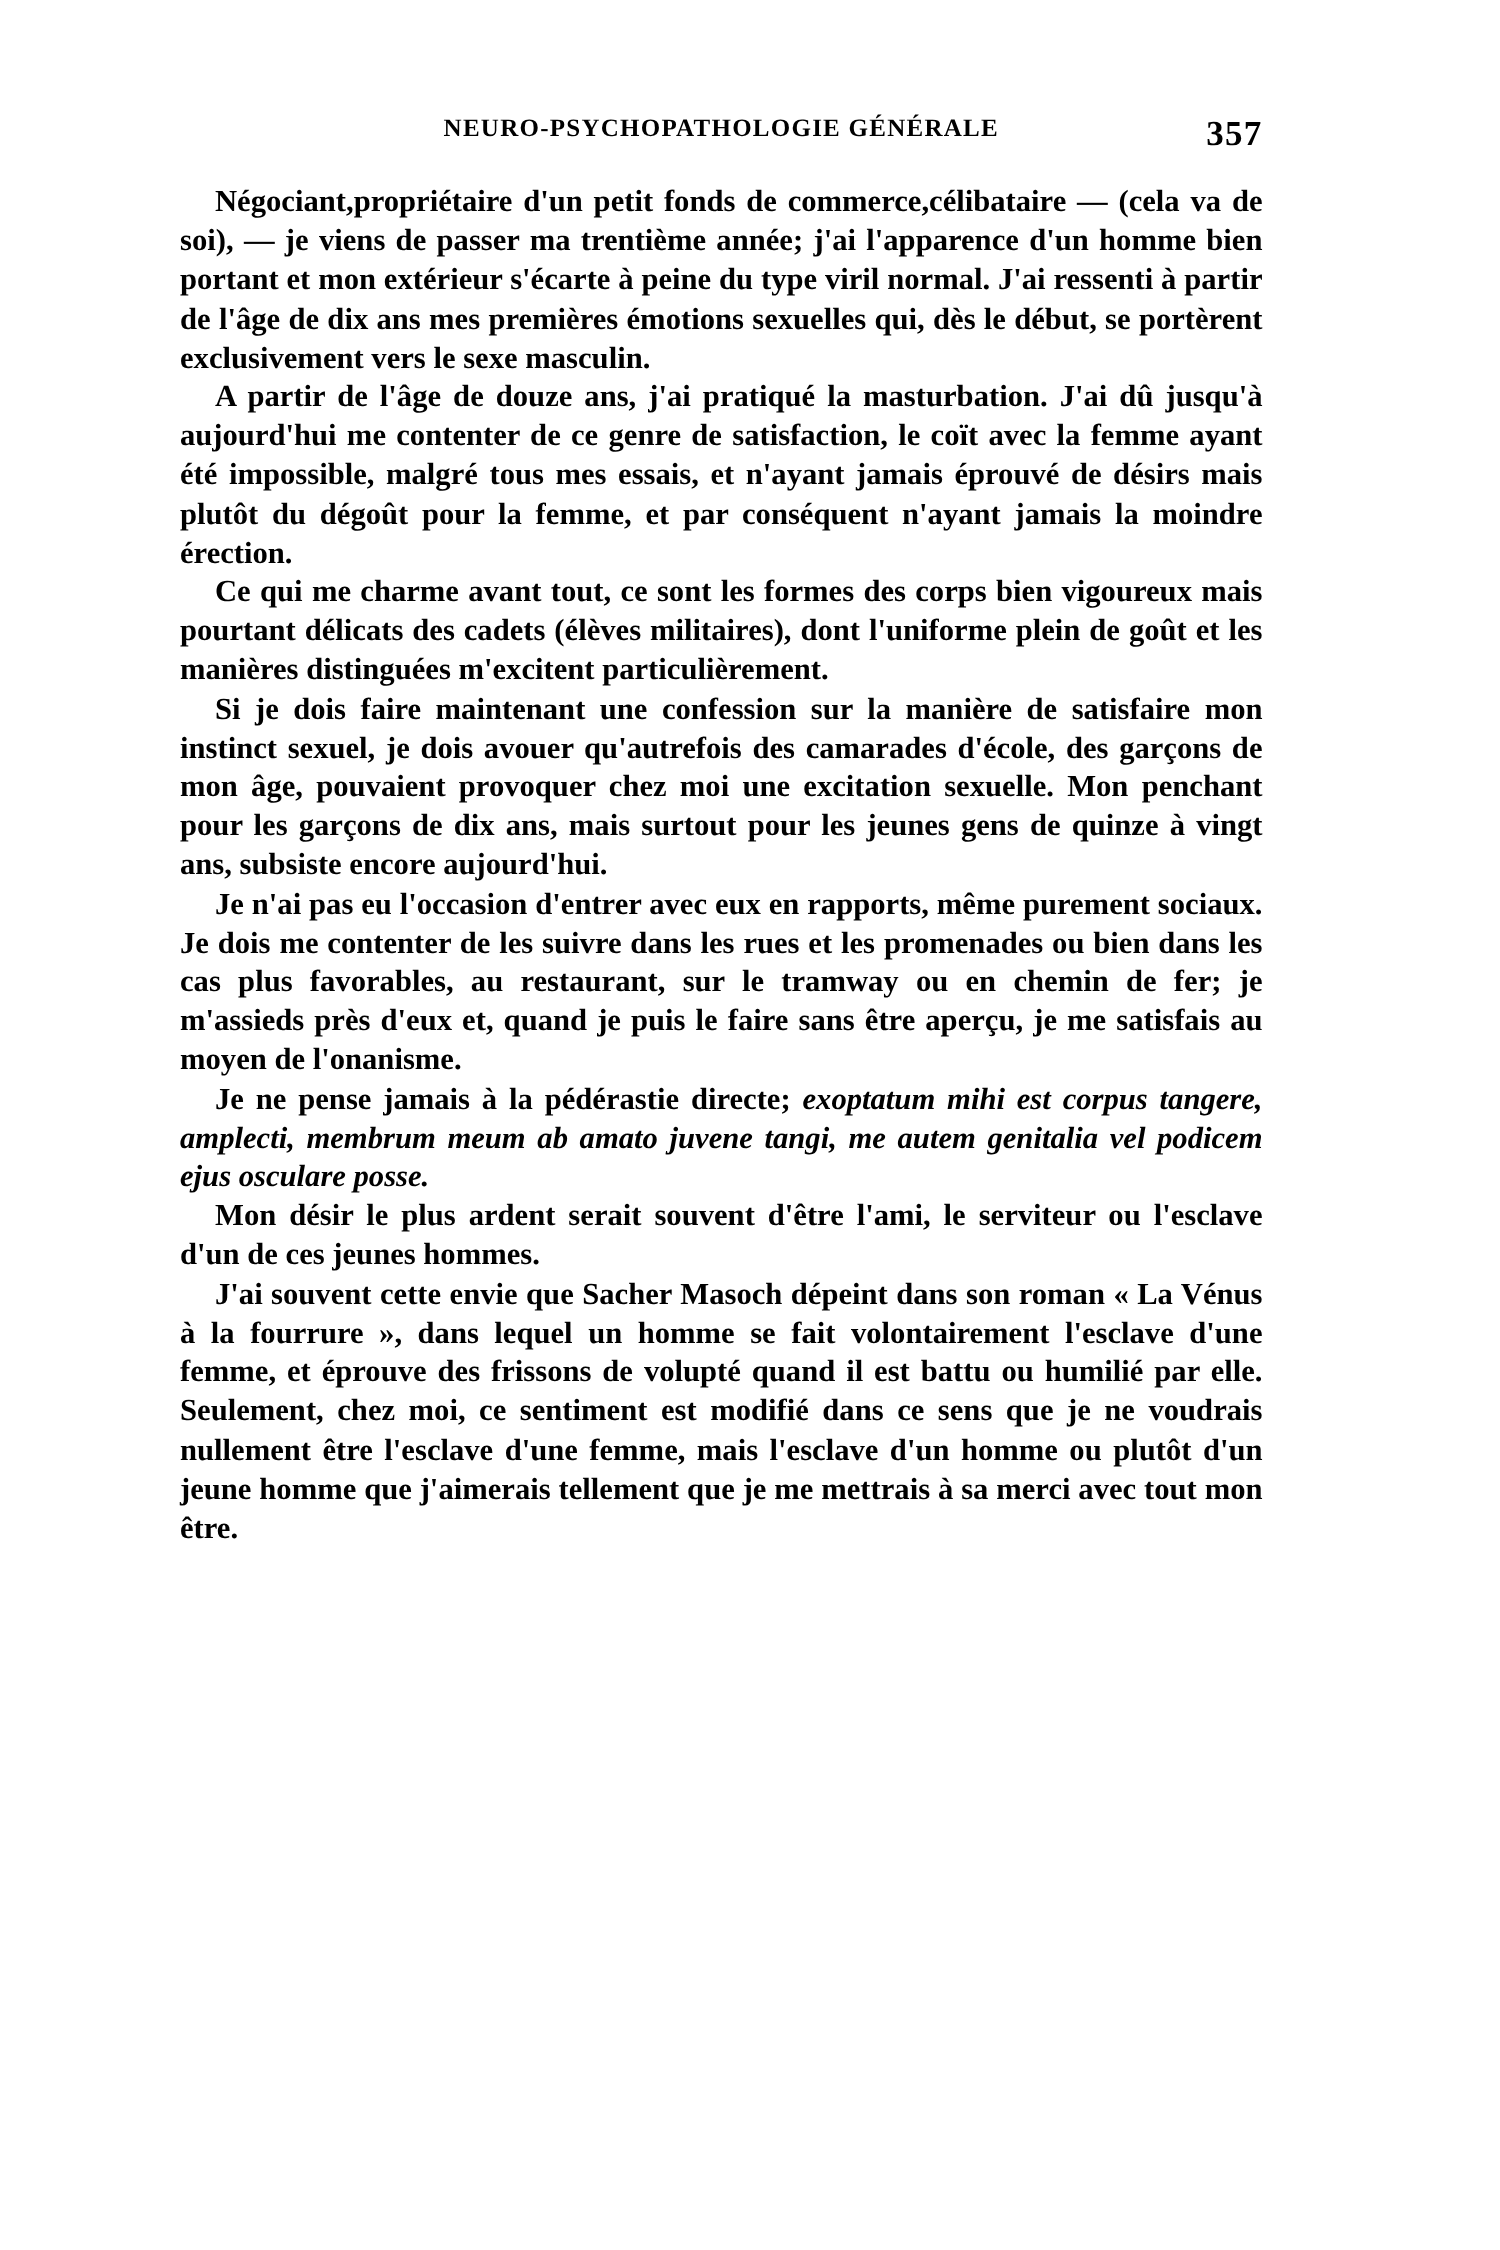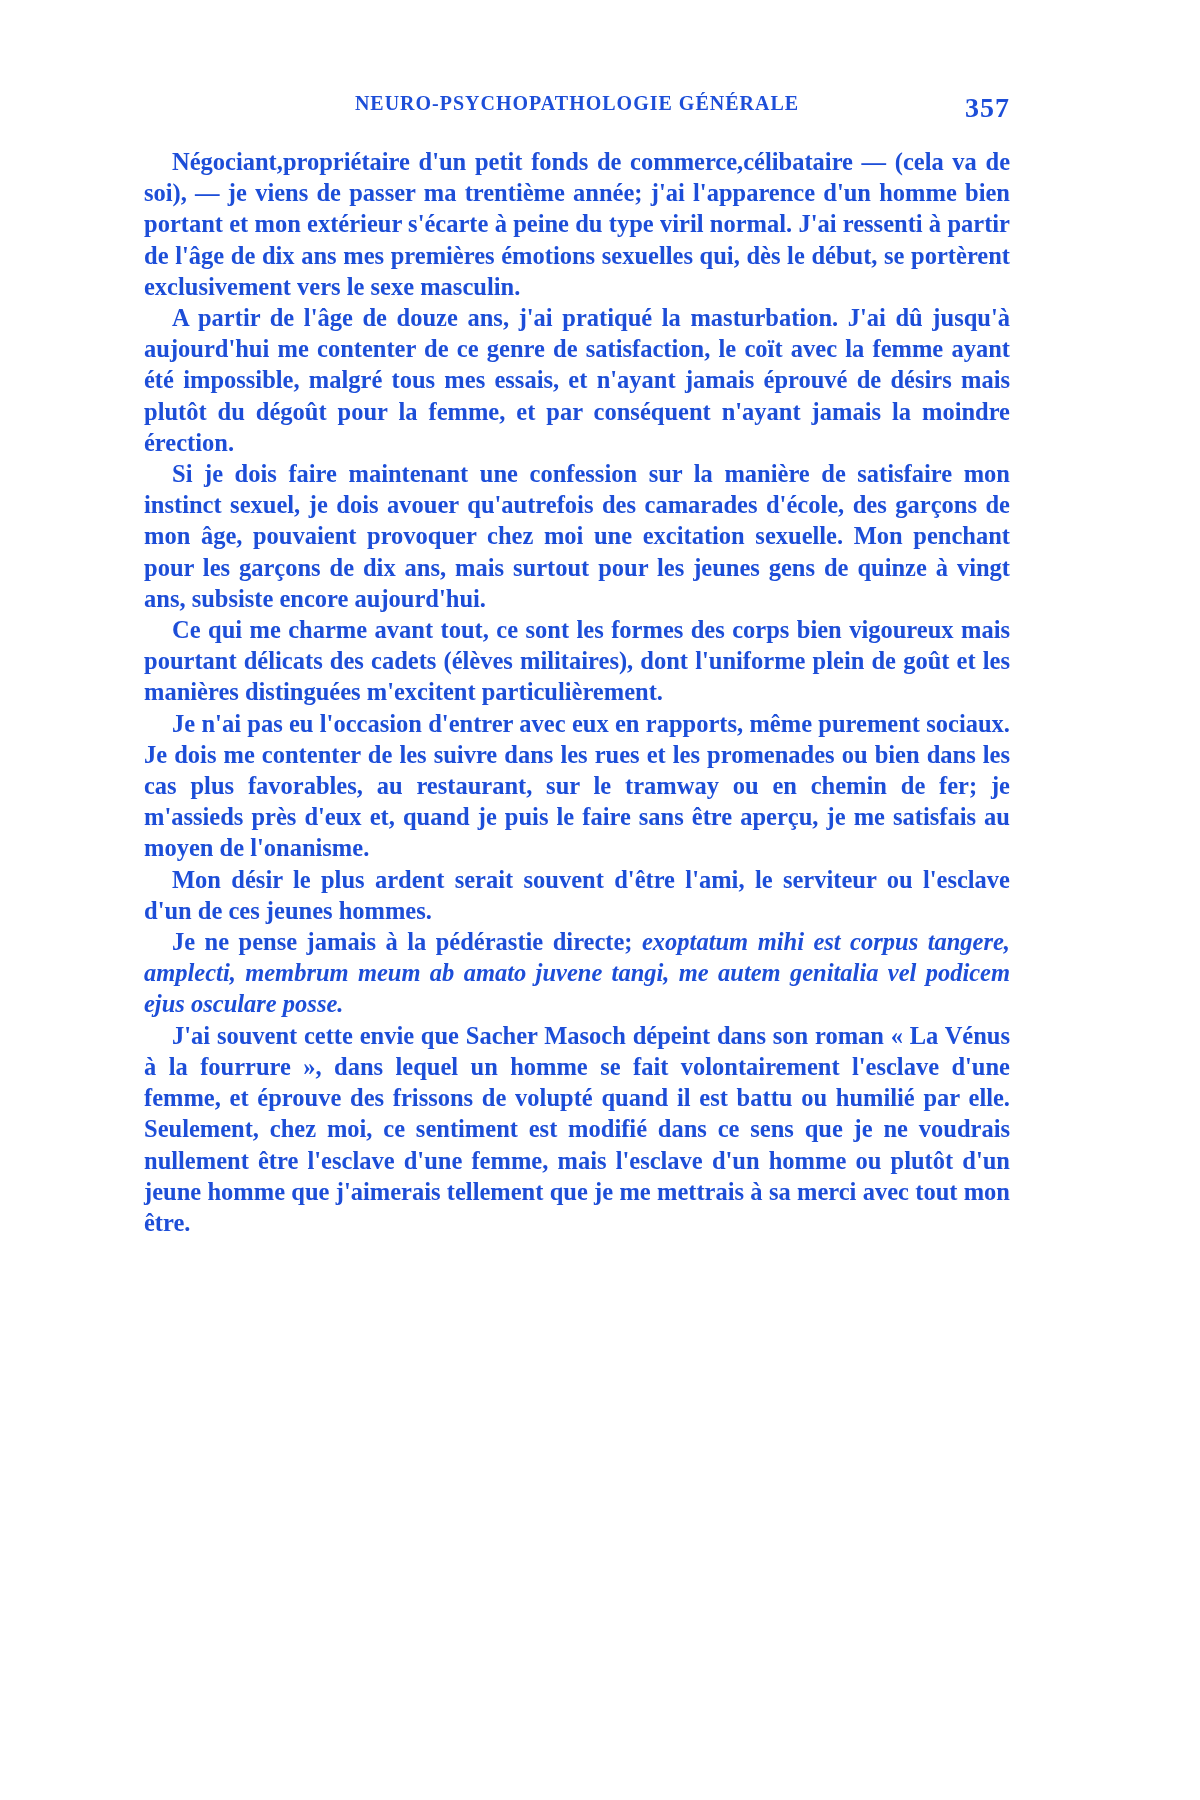--- a/index.html
+++ b/index.html
@@ -1,20 +1,20 @@
 <!DOCTYPE html>
 <html><head>
 <meta charset="utf-8">
 <style>
   html, body { margin: 0; padding: 0; background: #ffffff; }
   body { width: 1200px; height: 1800px; position: relative; overflow: hidden; }
   .page {
     position: absolute; left: 144px; top: 86px; width: 866px;
     font-family: "Liberation Serif", "DejaVu Serif", serif;
-    color: #1d4ed8;
+    color: #000000;
   }
   .running-head {
     position: relative; height: 34px;
     font-family: "Liberation Serif", serif;
     font-weight: bold; font-size: 20px; letter-spacing: 1px;
   }
   .running-title { position: absolute; left: 0; right: 0; text-align: center; top: 6px; }
   .page-number { position: absolute; right: 0; top: 6px; font-size: 28px; }
   .body-text {
     margin-top: 26px;
@@ -29,20 +29,20 @@
 
 <div class="page">
   <div class="running-head">
     <span class="running-title">NEURO-PSYCHOPATHOLOGIE GÉNÉRALE</span>
     <span class="page-number">357</span>
   </div>
 
   <div class="body-text">
     <p class="para"><span>Négociant,propriétaire d'un petit fonds de commerce,célibataire — (cela va de soi), — je viens de passer ma trentième année; j'ai l'apparence d'un homme bien portant et mon extérieur s'écarte à peine du type viril normal. J'ai ressenti à partir de l'âge de dix ans mes premières émotions sexuelles qui, dès le début, se portèrent exclusivement vers le sexe masculin.</span></p>
     <p class="para"><span>A partir de l'âge de douze ans, j'ai pratiqué la masturbation. J'ai dû jusqu'à aujourd'hui me contenter de ce genre de satisfaction, le coït avec la femme ayant été impossible, malgré tous mes essais, et n'ayant jamais éprouvé de désirs mais plutôt du dégoût pour la femme, et par conséquent n'ayant jamais la moindre érection.</span></p>
+    <p class="para"><span>Ce qui me charme avant tout, ce sont les formes des corps bien vigoureux mais pourtant délicats des cadets (élèves militaires), dont l'uniforme plein de goût et les manières distinguées m'excitent particulièrement.</span></p>
     <p class="para"><span>Si je dois faire maintenant une confession sur la manière de satisfaire mon instinct sexuel, je dois avouer qu'autrefois des camarades d'école, des garçons de mon âge, pouvaient provoquer chez moi une excitation sexuelle. Mon penchant pour les garçons de dix ans, mais surtout pour les jeunes gens de quinze à vingt ans, subsiste encore aujourd'hui.</span></p>
-    <p class="para"><span>Ce qui me charme avant tout, ce sont les formes des corps bien vigoureux mais pourtant délicats des cadets (élèves militaires), dont l'uniforme plein de goût et les manières distinguées m'excitent particulièrement.</span></p>
     <p class="para"><span>Je n'ai pas eu l'occasion d'entrer avec eux en rapports, même purement sociaux. Je dois me contenter de les suivre dans les rues et les promenades ou bien dans les cas plus favorables, au restaurant, sur le tramway ou en chemin de fer; je m'assieds près d'eux et, quand je puis le faire sans être aperçu, je me satisfais au moyen de l'onanisme.</span></p>
+    <p class="para"><span>Je ne pense jamais à la pédérastie directe; </span><span class="latin">exoptatum mihi est corpus tangere, amplecti, membrum meum ab amato juvene tangi, me autem genitalia vel podicem ejus osculare posse.</span></p>
     <p class="para"><span>Mon désir le plus ardent serait souvent d'être l'ami, le serviteur ou l'esclave d'un de ces jeunes hommes.</span></p>
-    <p class="para"><span>Je ne pense jamais à la pédérastie directe; </span><span class="latin">exoptatum mihi est corpus tangere, amplecti, membrum meum ab amato juvene tangi, me autem genitalia vel podicem ejus osculare posse.</span></p>
     <p class="para"><span>J'ai souvent cette envie que Sacher Masoch dépeint dans son roman « La Vénus à la fourrure », dans lequel un homme se fait volontairement l'esclave d'une femme, et éprouve des frissons de volupté quand il est battu ou humilié par elle. Seulement, chez moi, ce sentiment est modifié dans ce sens que je ne voudrais nullement être l'esclave d'une femme, mais l'esclave d'un homme ou plutôt d'un jeune homme que j'aimerais tellement que je me mettrais à sa merci avec tout mon être.</span></p>
   </div>
 </div>
 
 </body></html>

